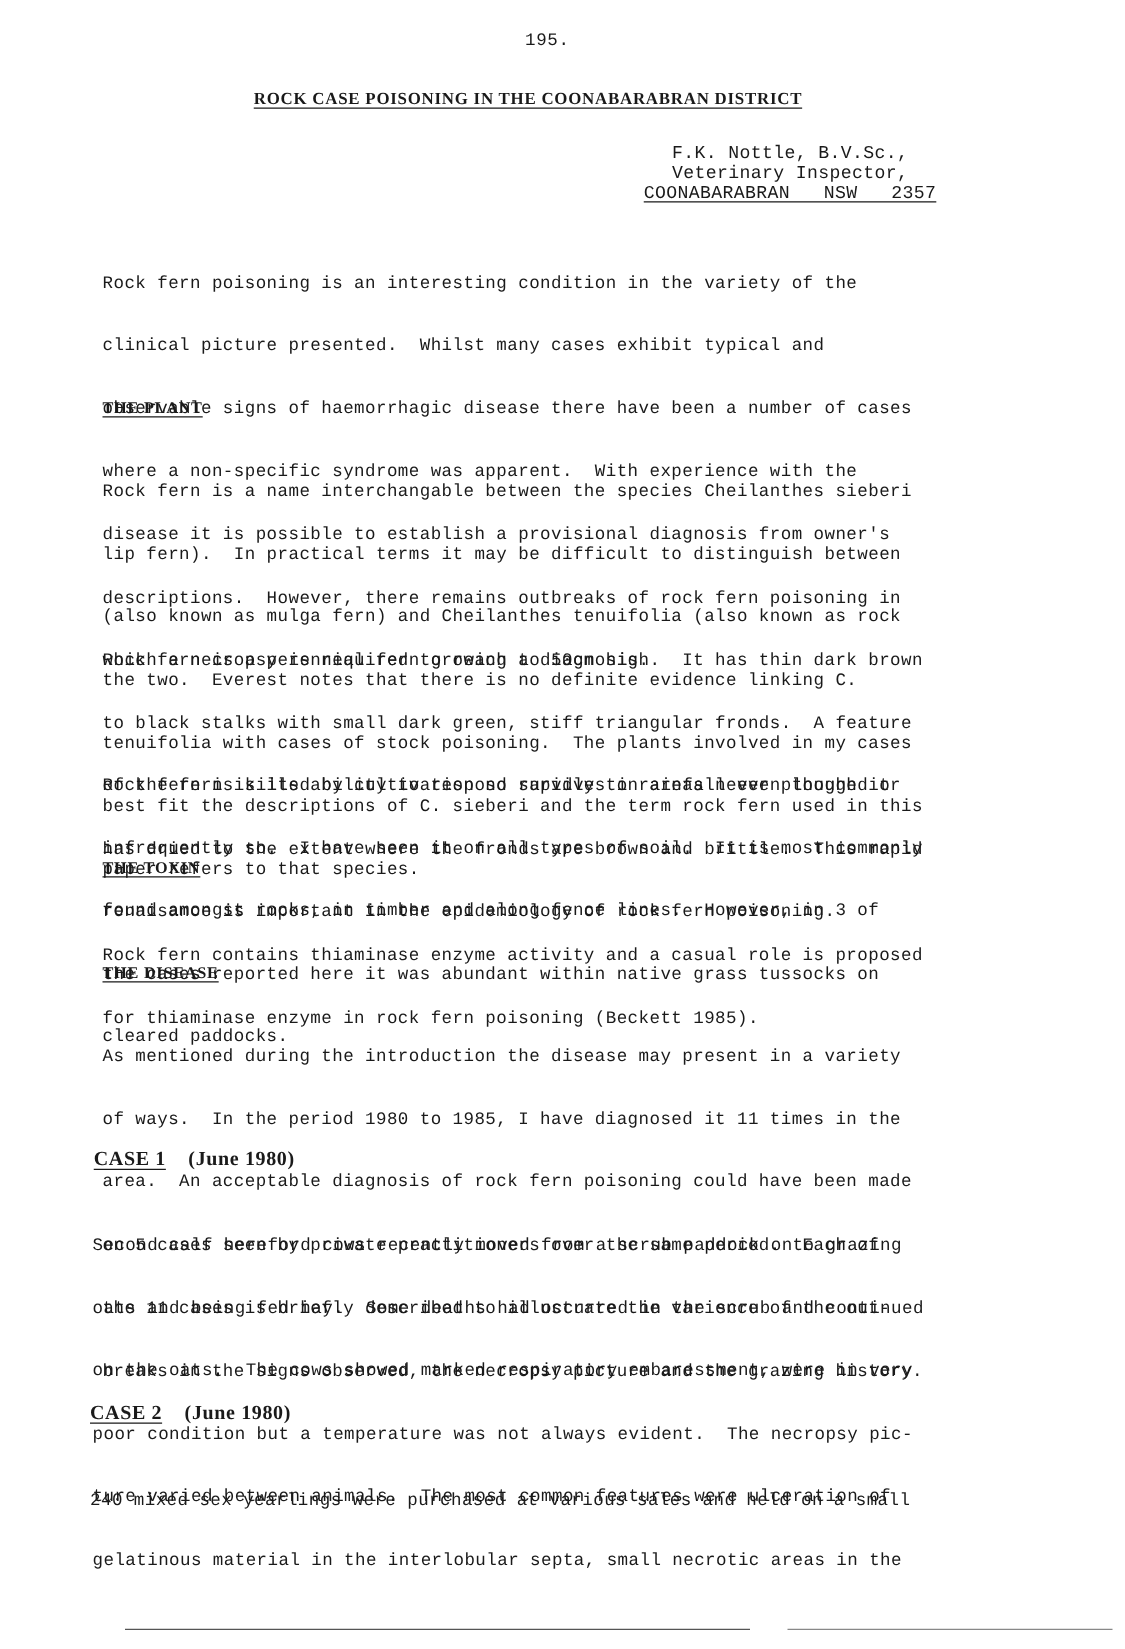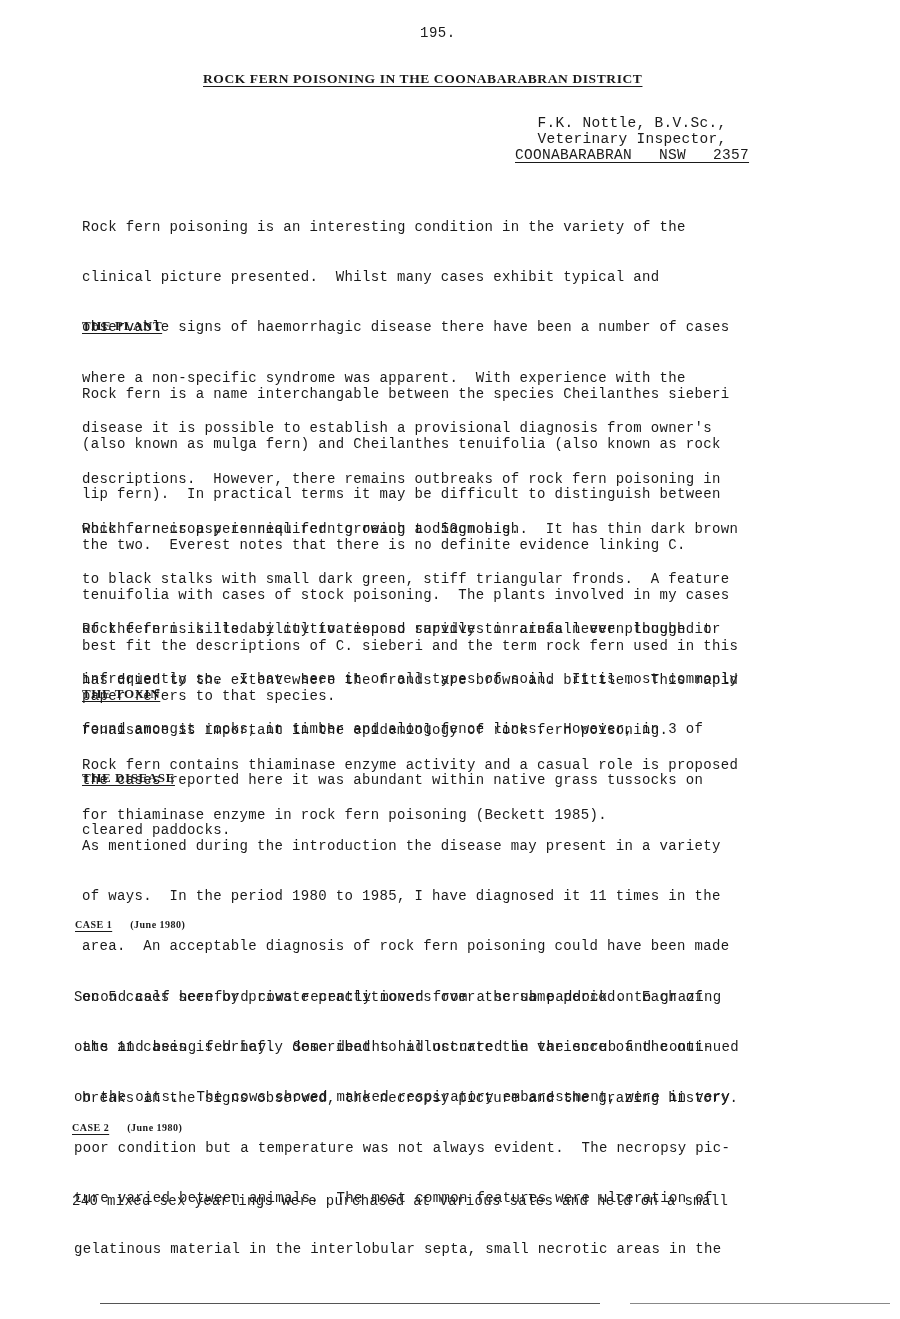--- a/index.html
+++ b/index.html
@@ -30,36 +30,36 @@
     }
     .heading {
       position: absolute; left: 82px;
       font-family: "Liberation Serif", "DejaVu Serif", serif;
       font-weight: bold; font-size: 13px; letter-spacing: 0.6px;
       text-decoration: underline; text-underline-offset: 3px;
     }
     .case-heading {
       position: absolute; left: 75px;
       font-family: "Liberation Serif", "DejaVu Serif", serif;
-      font-weight: bold; font-size: 10px; letter-spacing: 0.5px;
+      font-weight: bold; font-size: 16px; letter-spacing: 0.5px;
     }
     .case-heading .case-label { text-decoration: underline; text-underline-offset: 3px; }
     .case-heading .case-date { margin-left: 18px; }
     .footer-rule {
       position: absolute; top: 1303px; height: 1px; background: #555;
     }
   </style>
 </head>
 <body>
 
 <div>
 
   <div class="page-number">195.</div>
 
-  <div class="title">ROCK FERN POISONING IN THE COONABARABRAN DISTRICT</div>
+  <div class="title">ROCK CASE POISONING IN THE COONABARABRAN DISTRICT</div>
 
   <div class="author-block">
     <div>F.K. Nottle, B.V.Sc.,</div>
     <div>Veterinary Inspector,</div>
     <div class="ul">COONABARABRAN   NSW   2357</div>
   </div>
 
   <div class="para" style="top:185px;">
     <div>Rock fern poisoning is an interesting condition in the variety of the</div>
     <div>clinical picture presented.  Whilst many cases exhibit typical and</div>
@@ -67,22 +67,22 @@
     <div>where a non-specific syndrome was apparent.  With experience with the</div>
     <div>disease it is possible to establish a provisional diagnosis from owner's</div>
     <div>descriptions.  However, there remains outbreaks of rock fern poisoning in</div>
     <div>which a necropsy is required to reach a diagnosis.</div>
   </div>
 
   <div class="heading" style="top:318px;text-align:right;">THE PLANT</div>
 
   <div class="para" style="top:352px;">
     <div>Rock fern is a name interchangable between the species Cheilanthes sieberi</div>
+    <div>lip fern).  In practical terms it may be difficult to distinguish between</div>
     <div>(also known as mulga fern) and Cheilanthes tenuifolia (also known as rock</div>
-    <div>lip fern).  In practical terms it may be difficult to distinguish between</div>
     <div>the two.  Everest notes that there is no definite evidence linking C.</div>
     <div>tenuifolia with cases of stock poisoning.  The plants involved in my cases</div>
     <div>best fit the descriptions of C. sieberi and the term rock fern used in this</div>
     <div>paper refers to that species.</div>
   </div>
 
   <div class="para" style="top:487px;">
     <div>Rock fern is a perennial fern growing to 50cm high.  It has thin dark brown</div>
     <div>to black stalks with small dark green, stiff triangular fronds.  A feature</div>
     <div>of the fern is its ability to respond rapidly to rainfall even though it</div>

